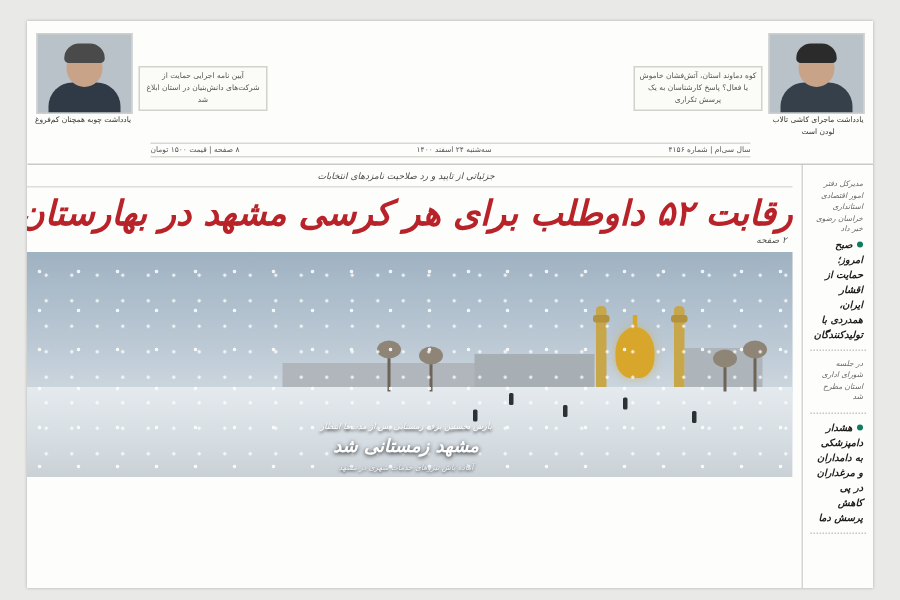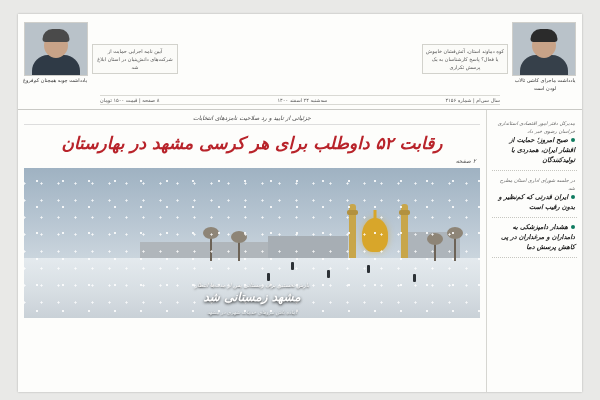--- a/index.html
+++ b/index.html
@@ -196,21 +196,21 @@
 
   
   .kicker {
     font-size: 6px;
     color: #4a4a4a;
     text-align: center;
     border-bottom: 1px solid #ddd;
     padding-bottom: 3px;
   }
   .headline {
-    font-size: 17px;
+    font-size: 23px;
     font-weight: bold;
     color: #b8232a;
     text-align: center;
     line-height: 24px;
     margin: 6px 0 2px 0;
     white-space: nowrap;
   }
   .subhead {
     font-size: 6px;
     color: #555;
@@ -371,21 +371,20 @@
 
     <div class="content">
 
       <div class="col col-right">
         <div class="side-item">
           <div class="side-text">مدیرکل دفتر امور اقتصادی استانداری خراسان رضوی خبر داد</div>
           <div class="side-title"><span class="bullet"></span><span>صبح امروز؛ حمایت از اقشار ایران، همدردی با تولیدکنندگان</span></div>
         </div>
         <div class="side-item">
           <div class="side-text">در جلسه شورای اداری استان مطرح شد</div>
-          <div class="side-title"><span class="bullet"></span><span>ایران قدرتی که کم‌نظیر و بدون رقیب است</span></div>
         </div>
         <div class="side-item">
           <div class="side-title"><span class="bullet"></span><span>هشدار دامپزشکی به دامداران و مرغداران در پی کاهش پرسش دما</span></div>
         </div>
         <div class="side-item">
           
         </div>
 
       </div>
 

